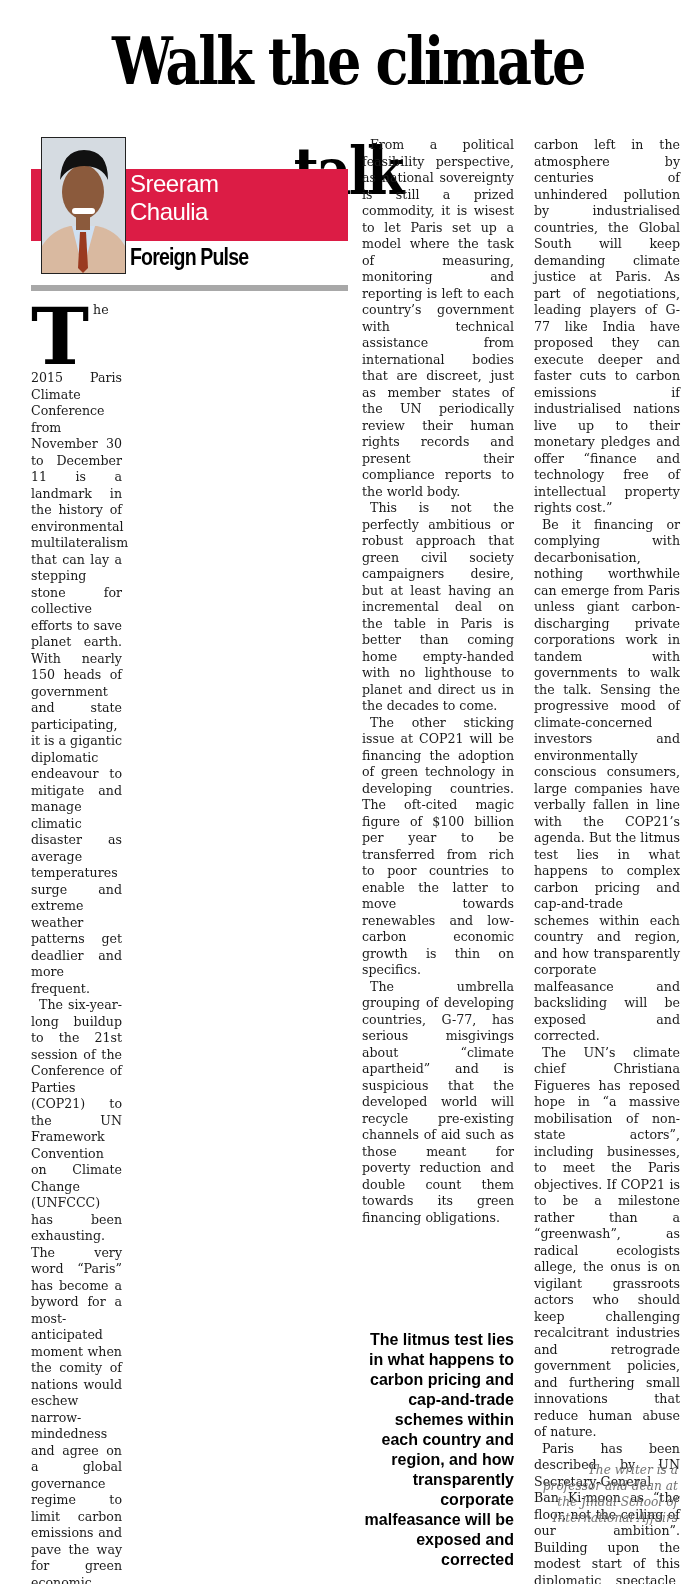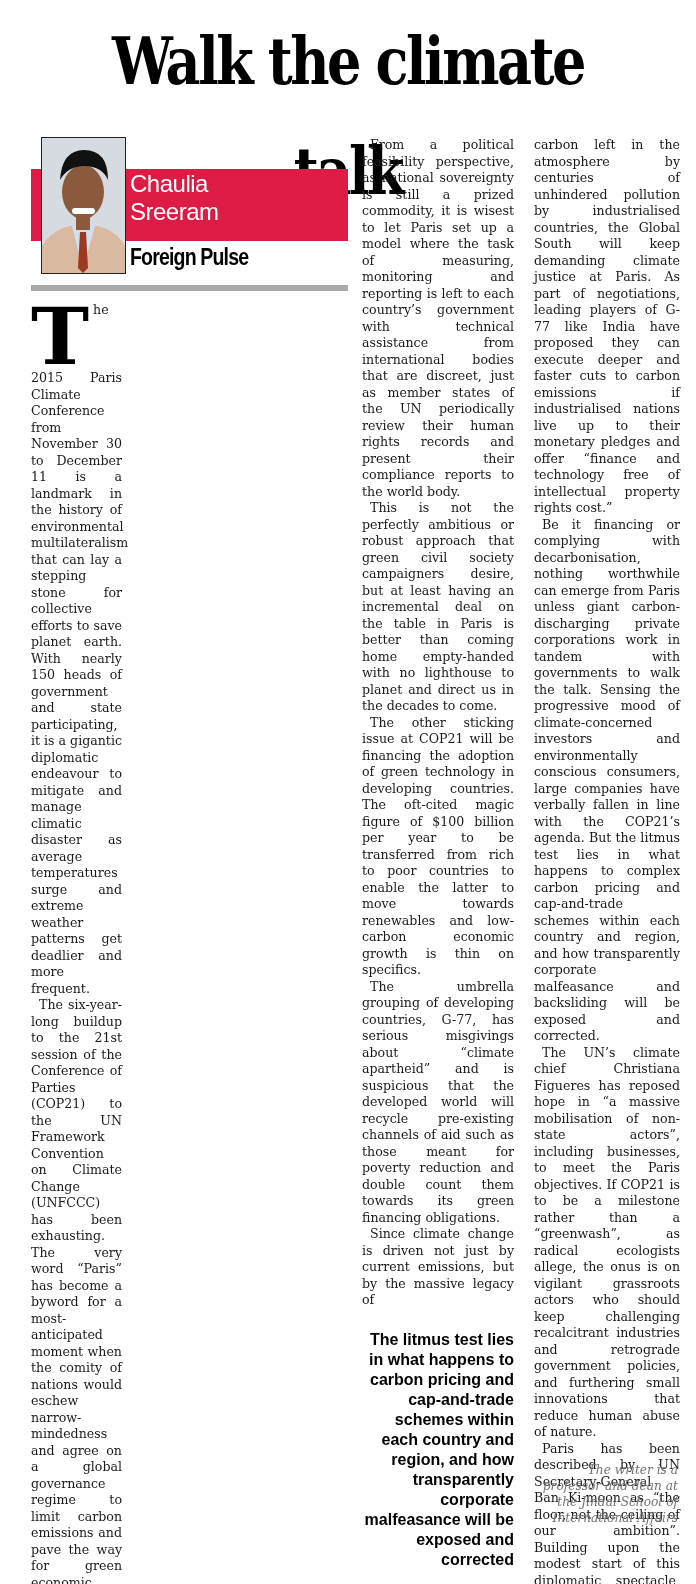--- a/index.html
+++ b/index.html
@@ -59,41 +59,40 @@
     <path d="M0 135 L0 108 Q10 92 28 88 L55 88 Q74 92 83 108 L83 135 Z" fill="#d9b9a0"></path>
     <path d="M30 88 L41 132 L53 88 Z" fill="#cfe0f2"></path>
     <path d="M38 94 L44 94 L46 130 L41 135 L36 130 Z" fill="#9a3a20"></path>
     <ellipse cx="41" cy="54" rx="21" ry="27" fill="#8b5a3c"></ellipse>
     <path d="M18 42 Q20 12 42 12 Q66 12 66 42 Q60 28 42 28 Q26 28 18 42 Z" fill="#111"></path>
     <rect x="30" y="70" width="23" height="6" rx="3" fill="#fff"></rect>
     <rect x="34" y="78" width="14" height="14" fill="#8b5a3c"></rect>
   </svg>
 </div>
 <div class="author-name">
+  <div>Sreeram</div>
   <div>Chaulia</div>
-  <div>Sreeram</div>
 </div>
 <div class="column-name">Foreign Pulse</div>
 <div class="byline-rule"></div>
 
 <div class="col" style="left: 31px; top: 302px; width: 91px;">
   <span class="dropcap">T</span>
   <p class="first">he 2015 Paris Climate Conference from November 30 to December 11 is a landmark in the history of environmental multilateralism that can lay a stepping stone for collective efforts to save planet earth. With nearly 150 heads of government and state participating, it is a gigantic diplomatic endeavour to mitigate and manage climatic disaster as average temperatures surge and extreme weather patterns get deadlier and more frequent.</p>
   <p>The six-year-long buildup to the 21st session of the Conference of Parties (COP21) to the UN Framework Convention on Climate Change (UNFCCC) has been exhausting. The very word “Paris” has become a byword for a most-anticipated moment when the comity of nations would eschew narrow-mindedness and agree on a global governance regime to limit carbon emissions and pave the way for green economic growth.</p>
 
 </div>
 
 <div class="col" style="left:128px; top:302px; width:0;"></div>
 
 <div class="col" style="left:362px; top:137px; width:152px;">
   <p>From a political feasibility perspective, as national sovereignty is still a prized commodity, it is wisest to let Paris set up a model where the task of measuring, monitoring and reporting is left to each country’s government with technical assistance from international bodies that are discreet, just as member states of the UN periodically review their human rights records and present their compliance reports to the world body.</p>
   <p>This is not the perfectly ambitious or robust approach that green civil society campaigners desire, but at least having an incremental deal on the table in Paris is better than coming home empty-handed with no lighthouse to planet and direct us in the decades to come.</p>
   <p>The other sticking issue at COP21 will be financing the adoption of green technology in developing countries. The oft-cited magic figure of $100 billion per year to be transferred from rich to poor countries to enable the latter to move towards renewables and low-carbon economic growth is thin on specifics.</p>
   <p>The umbrella grouping of developing countries, G-77, has serious misgivings about “climate apartheid” and is suspicious that the developed world will recycle pre-existing channels of aid such as those meant for poverty reduction and double count them towards its green financing obligations.</p>
-  <p>Since climate change is driven not just by current emissions, but by the massive legacy of</p>
 </div>
 
 <div class="pullquote">The litmus test lies in what happens to carbon pricing and cap-and-trade schemes within each country and region, and how transparently corporate malfeasance will be exposed and corrected</div>
 
 <div class="col" style="left:534px; top:137px; width:146px;">
   <p class="first">carbon left in the atmosphere by centuries of unhindered pollution by industrialised countries, the Global South will keep demanding climate justice at Paris. As part of negotiations, leading players of G-77 like India have proposed they can execute deeper and faster cuts to carbon emissions if industrialised nations live up to their monetary pledges and offer “finance and technology free of intellectual property rights cost.”</p>
   <p>Be it financing or complying with decarbonisation, nothing worthwhile can emerge from Paris unless giant carbon-discharging private corporations work in tandem with governments to walk the talk. Sensing the progressive mood of climate-concerned investors and environmentally conscious consumers, large companies have verbally fallen in line with the COP21’s agenda. But the litmus test lies in what happens to complex carbon pricing and cap-and-trade schemes within each country and region, and how transparently corporate malfeasance and backsliding will be exposed and corrected.</p>
   <p>The UN’s climate chief Christiana Figueres has reposed hope in “a massive mobilisation of non-state actors”, including businesses, to meet the Paris objectives. If COP21 is to be a milestone rather than a “greenwash”, as radical ecologists allege, the onus is on vigilant grassroots actors who should keep challenging recalcitrant industries and retrograde government policies, and furthering small innovations that reduce human abuse of nature.</p>
   <p>Paris has been described by UN Secretary-General Ban Ki-moon as “the floor, not the ceiling of our ambition”. Building upon the modest start of this diplomatic spectacle, we need round-the-clock social movements of citizens to raise the environmental banner, set progressively higher benchmarks and ratchet up national commitments.</p>
 </div>

